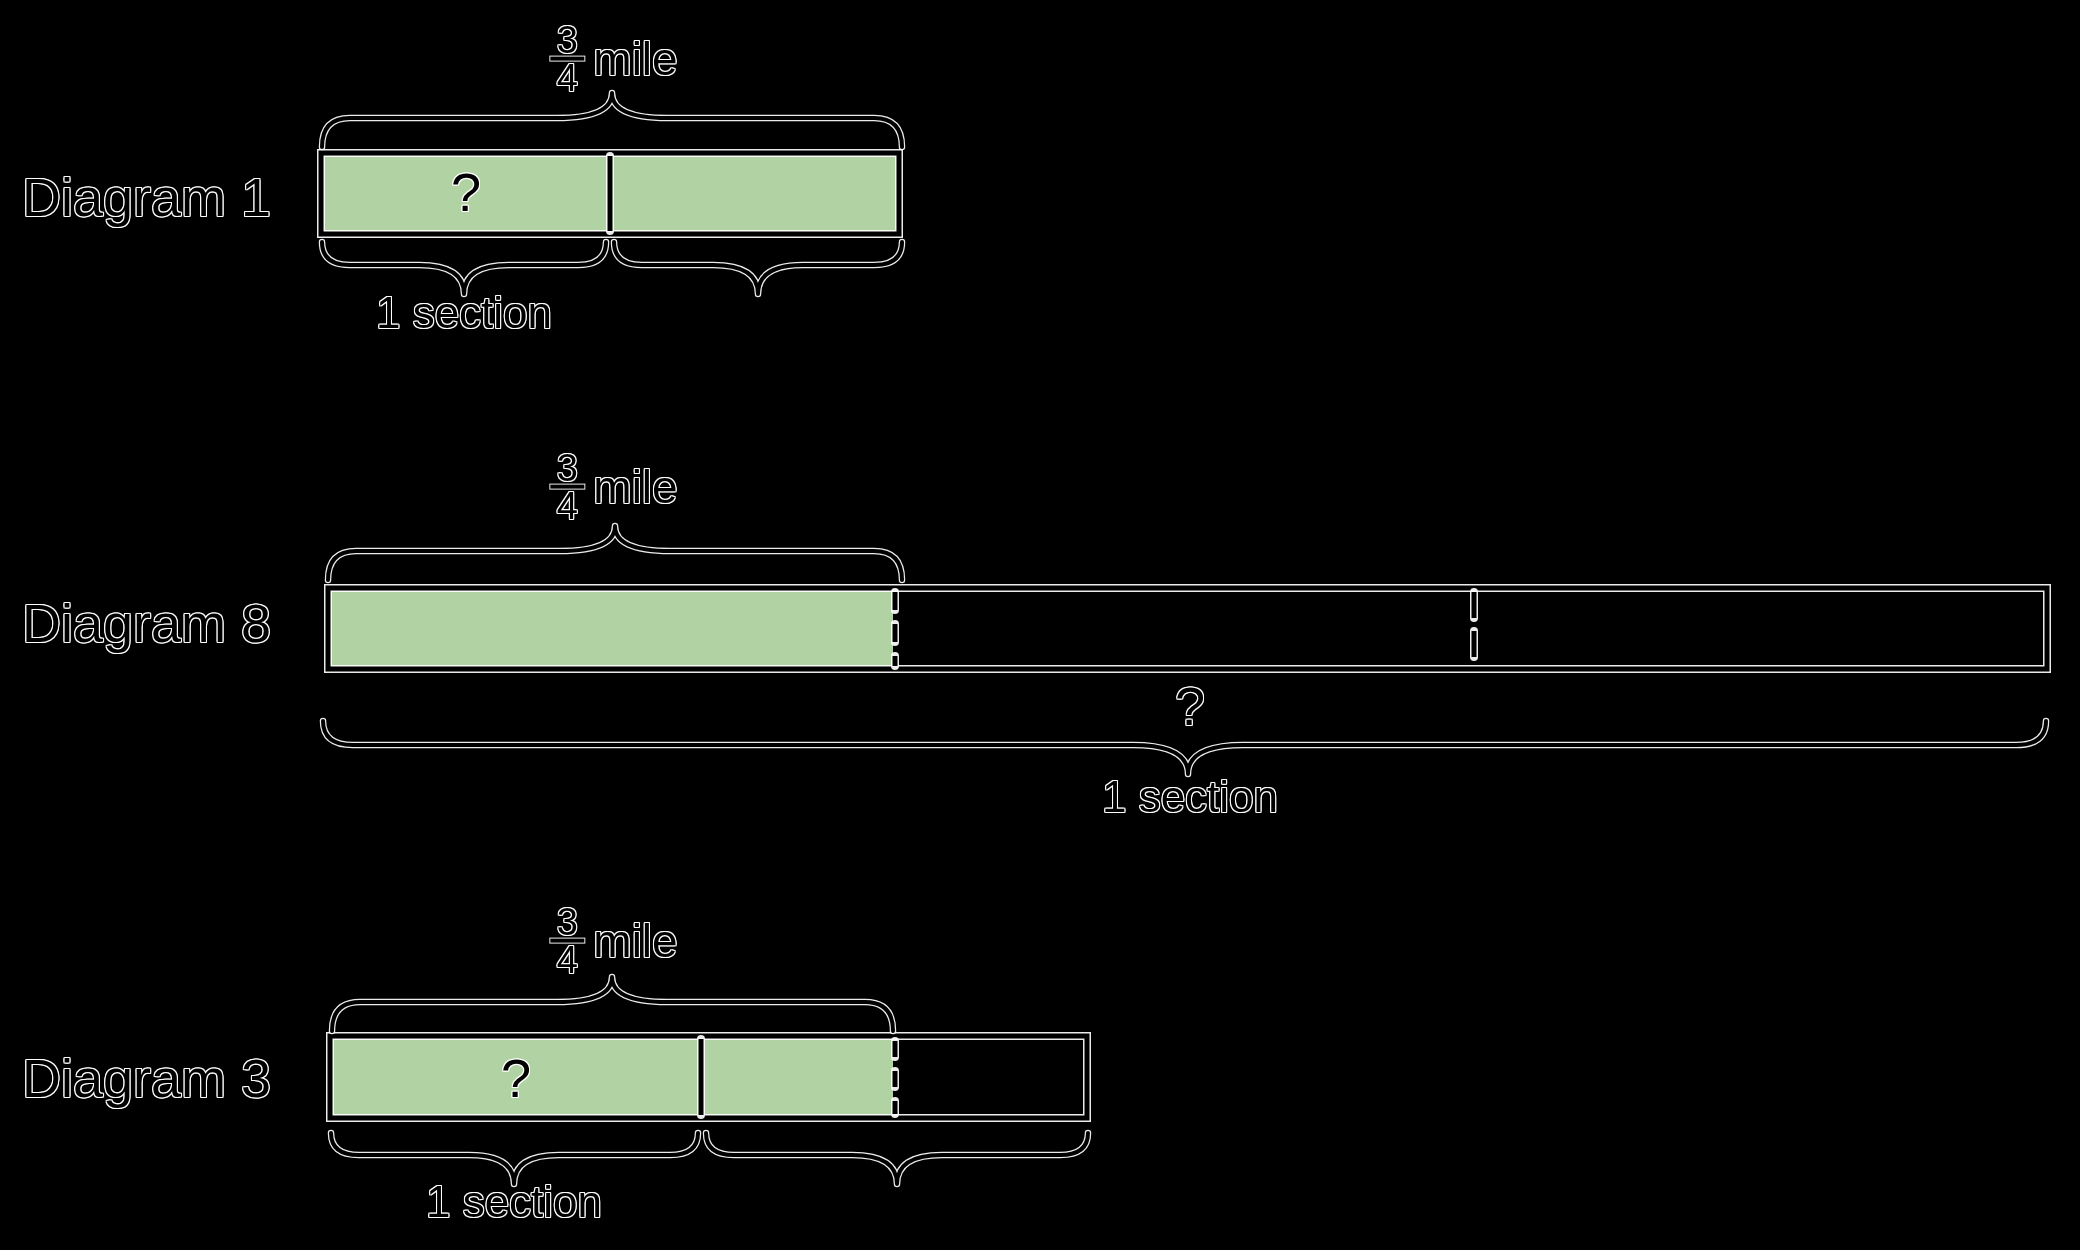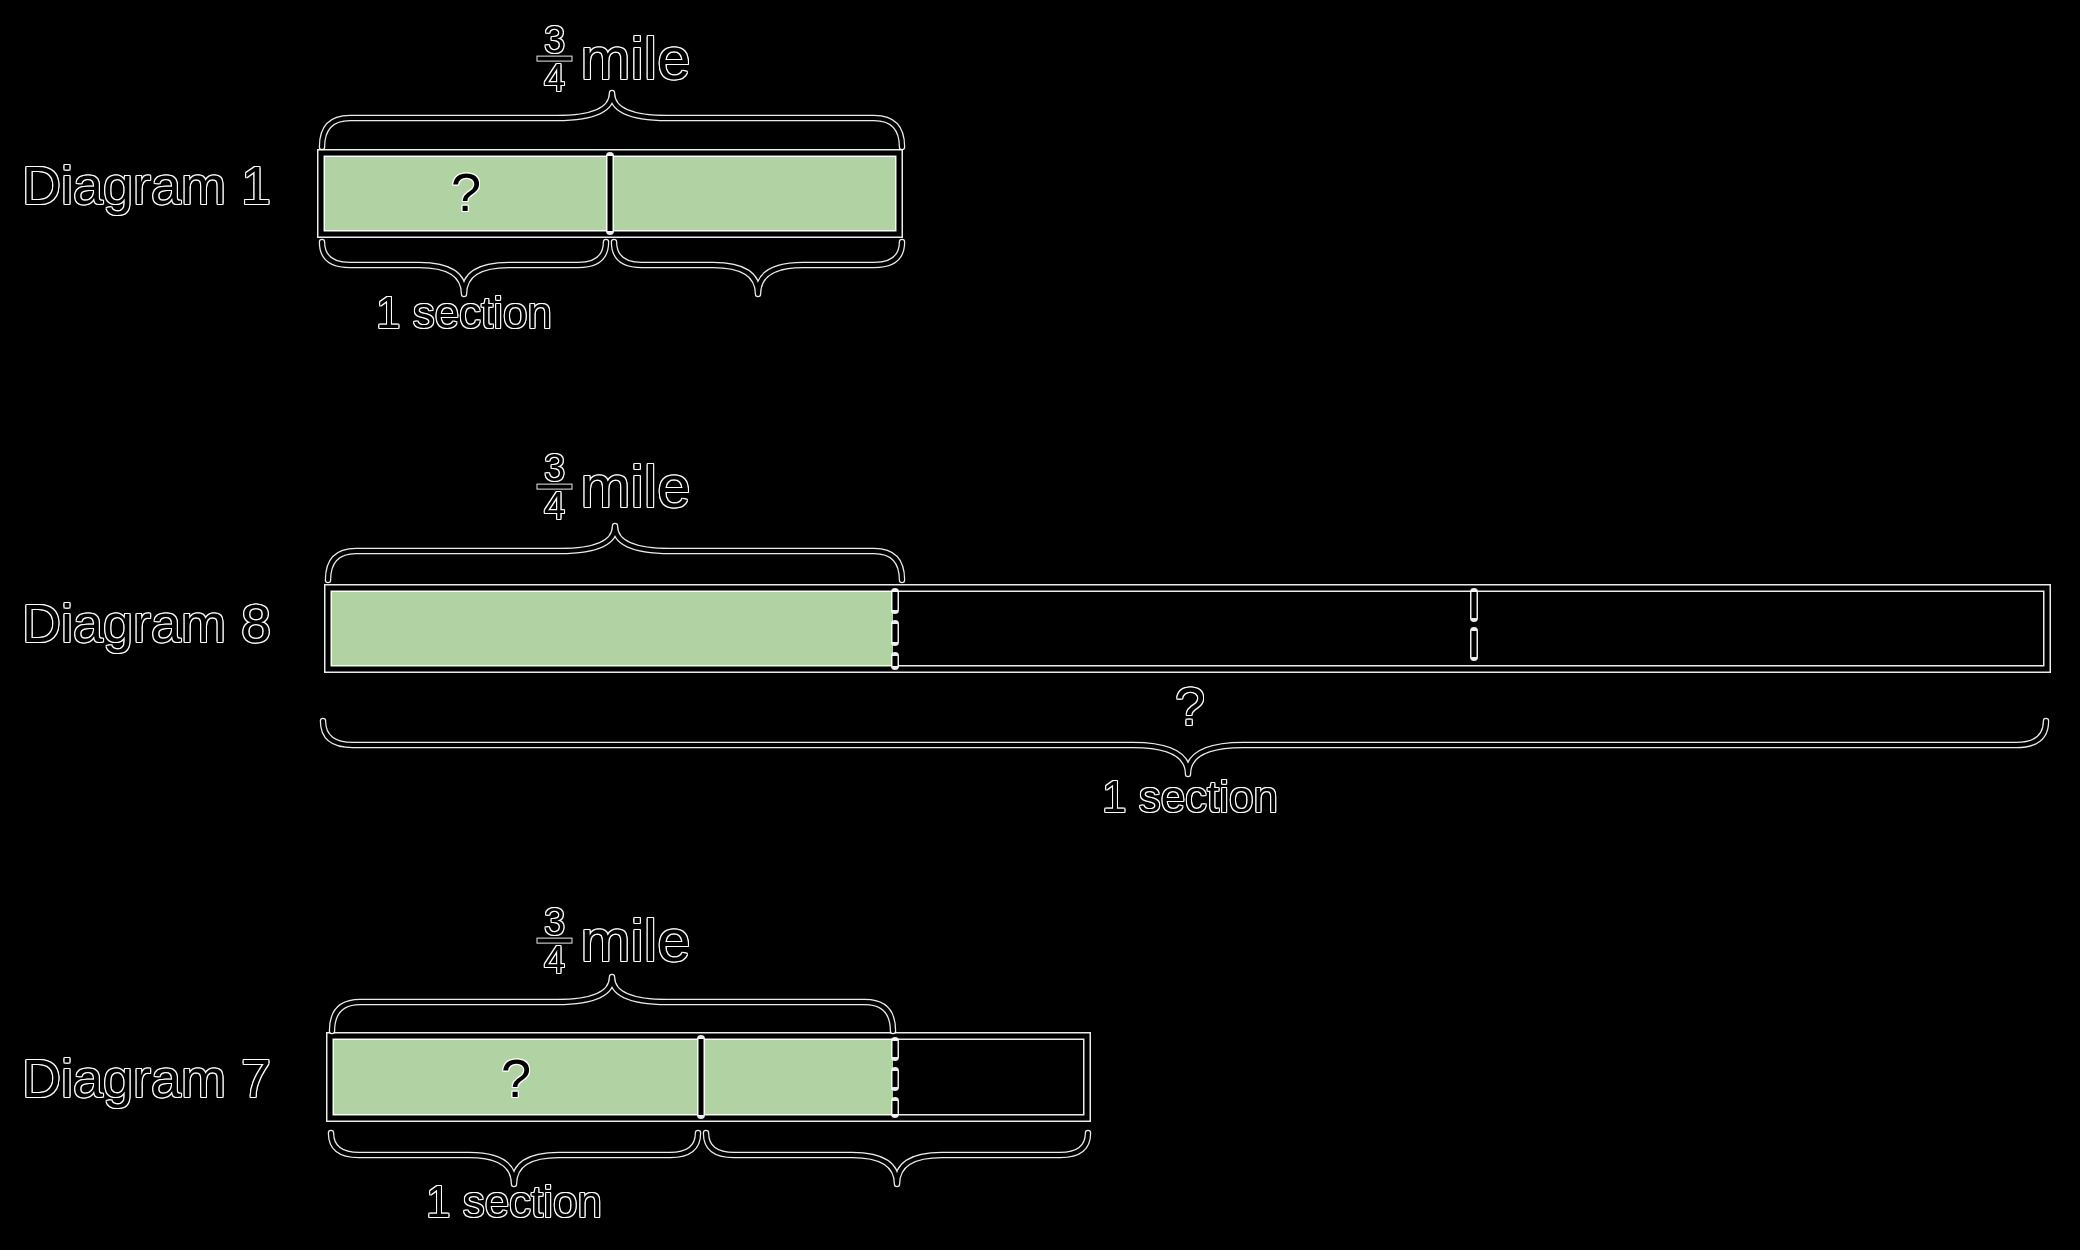--- a/index.html
+++ b/index.html
@@ -23,21 +23,21 @@
       -1px -1px 0 var(--halo), 0 -1px 0 var(--halo), 1px -1px 0 var(--halo),
       -1px  0   0 var(--halo), 1px  0   0 var(--halo),
       -1px  1px 0 var(--halo), 0  1px 0 var(--halo), 1px  1px 0 var(--halo);
   }
   .diagram-label{font-size:54px;}
   .question{font-size:54px;transform:translateX(-50%);}
   .section-label{font-size:44px;transform:translateX(-50%);}
   .mile-label{display:flex;align-items:center;transform:translate(-50%,-50%);}
   .frac{display:flex;flex-direction:column;align-items:center;font-size:38px;line-height:.8;}
   .frac-bar{width:34px;height:4px;background:var(--ink);box-shadow:0 0 0 1px var(--halo);margin:2px 0;}
-  .unit{font-size:60px;margin-left:9px;}
+  .unit{font-size:46px;margin-left:9px;}
   
   .halo{fill:none;stroke:#fff;stroke-opacity:.92;stroke-width:6.5;stroke-linecap:round;stroke-linejoin:round;}
   .ink{fill:none;stroke:var(--ink);stroke-width:4;stroke-linecap:round;stroke-linejoin:round;}
   .halo-bar{fill:none;stroke:#fff;stroke-opacity:.92;stroke-width:8;}
   .ink-bar{fill:none;stroke:var(--ink);stroke-width:5;}
   .halo-line{fill:none;stroke:#fff;stroke-opacity:.92;stroke-width:8;stroke-linecap:round;}
   .ink-line{fill:none;stroke:var(--ink);stroke-width:5;stroke-linecap:butt;}
   .fill-green{fill:var(--green);stroke:none;}
 </style>
 </head>
@@ -106,21 +106,21 @@
         <use href="#d3-dash" class="ink-line"></use>
       <use href="#d3-top-brace" class="halo"></use>
         <use href="#d3-top-brace" class="ink"></use>
       <use href="#d3-bl-brace" class="halo"></use>
         <use href="#d3-bl-brace" class="ink"></use>
       <use href="#d3-br-brace" class="halo"></use>
         <use href="#d3-br-brace" class="ink"></use>
     </g>
   </svg>
 
-  <div class="lbl diagram-label" style="left:22px;top:158px;">Diagram 1</div>
+  <div class="lbl diagram-label" style="left:22px;top:170px;">Diagram 1</div>
   <div class="lbl mile-label" style="left:614px;top:59px;">
     <span class="frac">
       <span>3</span>
       <span class="frac-bar"></span>
       <span>4</span>
     </span>
     <span class="unit">mile</span>
   </div>
   <div class="lbl question" style="left:466px;top:165px;">?</div>
   <div class="lbl section-label" style="left:464px;top:291px;">1 section</div>
@@ -130,21 +130,21 @@
     <span class="frac">
       <span>3</span>
       <span class="frac-bar"></span>
       <span>4</span>
     </span>
     <span class="unit">mile</span>
   </div>
   <div class="lbl question" style="left:1190px;top:679px;">?</div>
   <div class="lbl section-label" style="left:1190px;top:775px;">1 section</div>
 
-  <div class="lbl diagram-label" style="left:22px;top:1051px;">Diagram 7</div>
+  <div class="lbl diagram-label" style="left:22px;top:1051px;">Diagram 3</div>
   <div class="lbl mile-label" style="left:614px;top:941px;">
     <span class="frac">
       <span>3</span>
       <span class="frac-bar"></span>
       <span>4</span>
     </span>
     <span class="unit">mile</span>
   </div>
   <div class="lbl question" style="left:516px;top:1051px;">?</div>
   <div class="lbl section-label" style="left:514px;top:1180px;">1 section</div>

